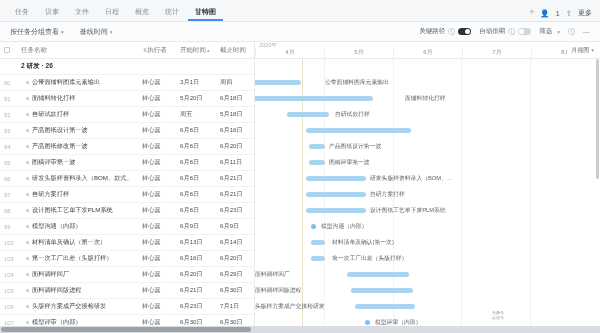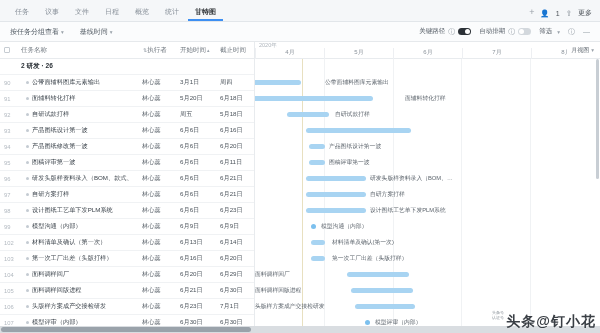--- a/index.html
+++ b/index.html
@@ -563,14 +563,13 @@
 
     <div class="hscroll">
       <div class="thumb"></div>
     </div>
   </div>
 
   <div class="wm-sub">
     <div>头条号</div>
     <div>认证号</div>
   </div>
-  <div class="watermark">头条@钉小花</div>
 </div>
 
 </body></html>

